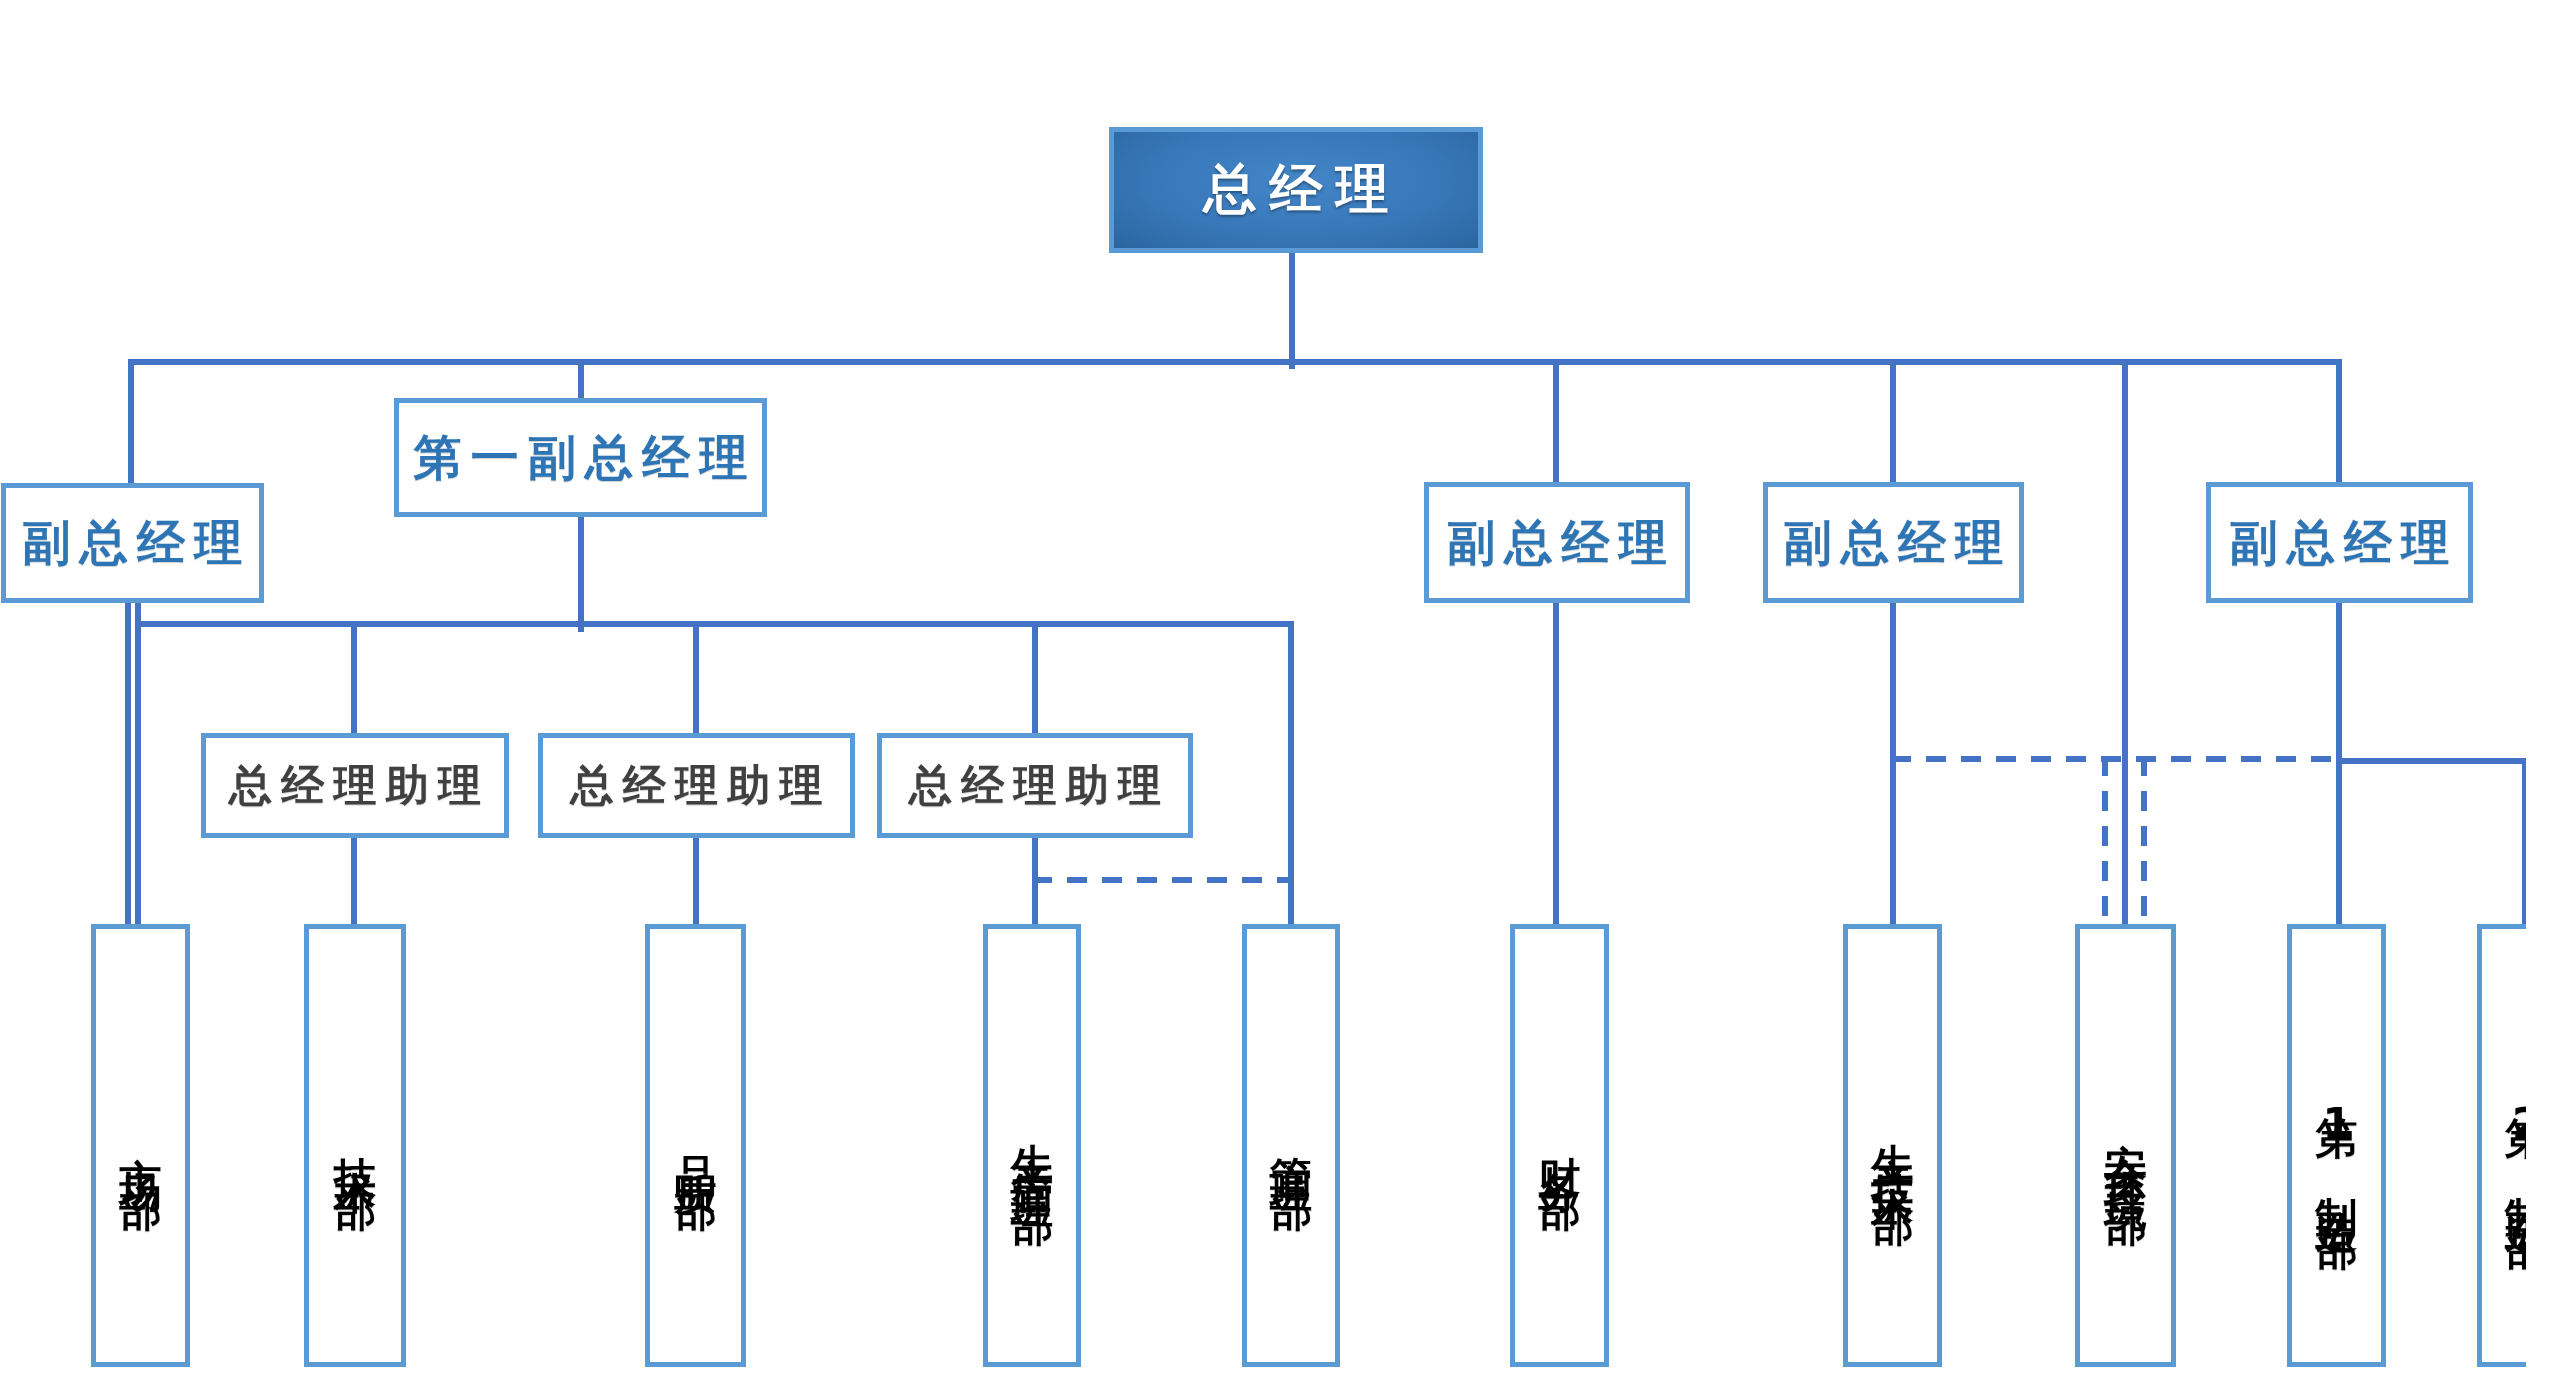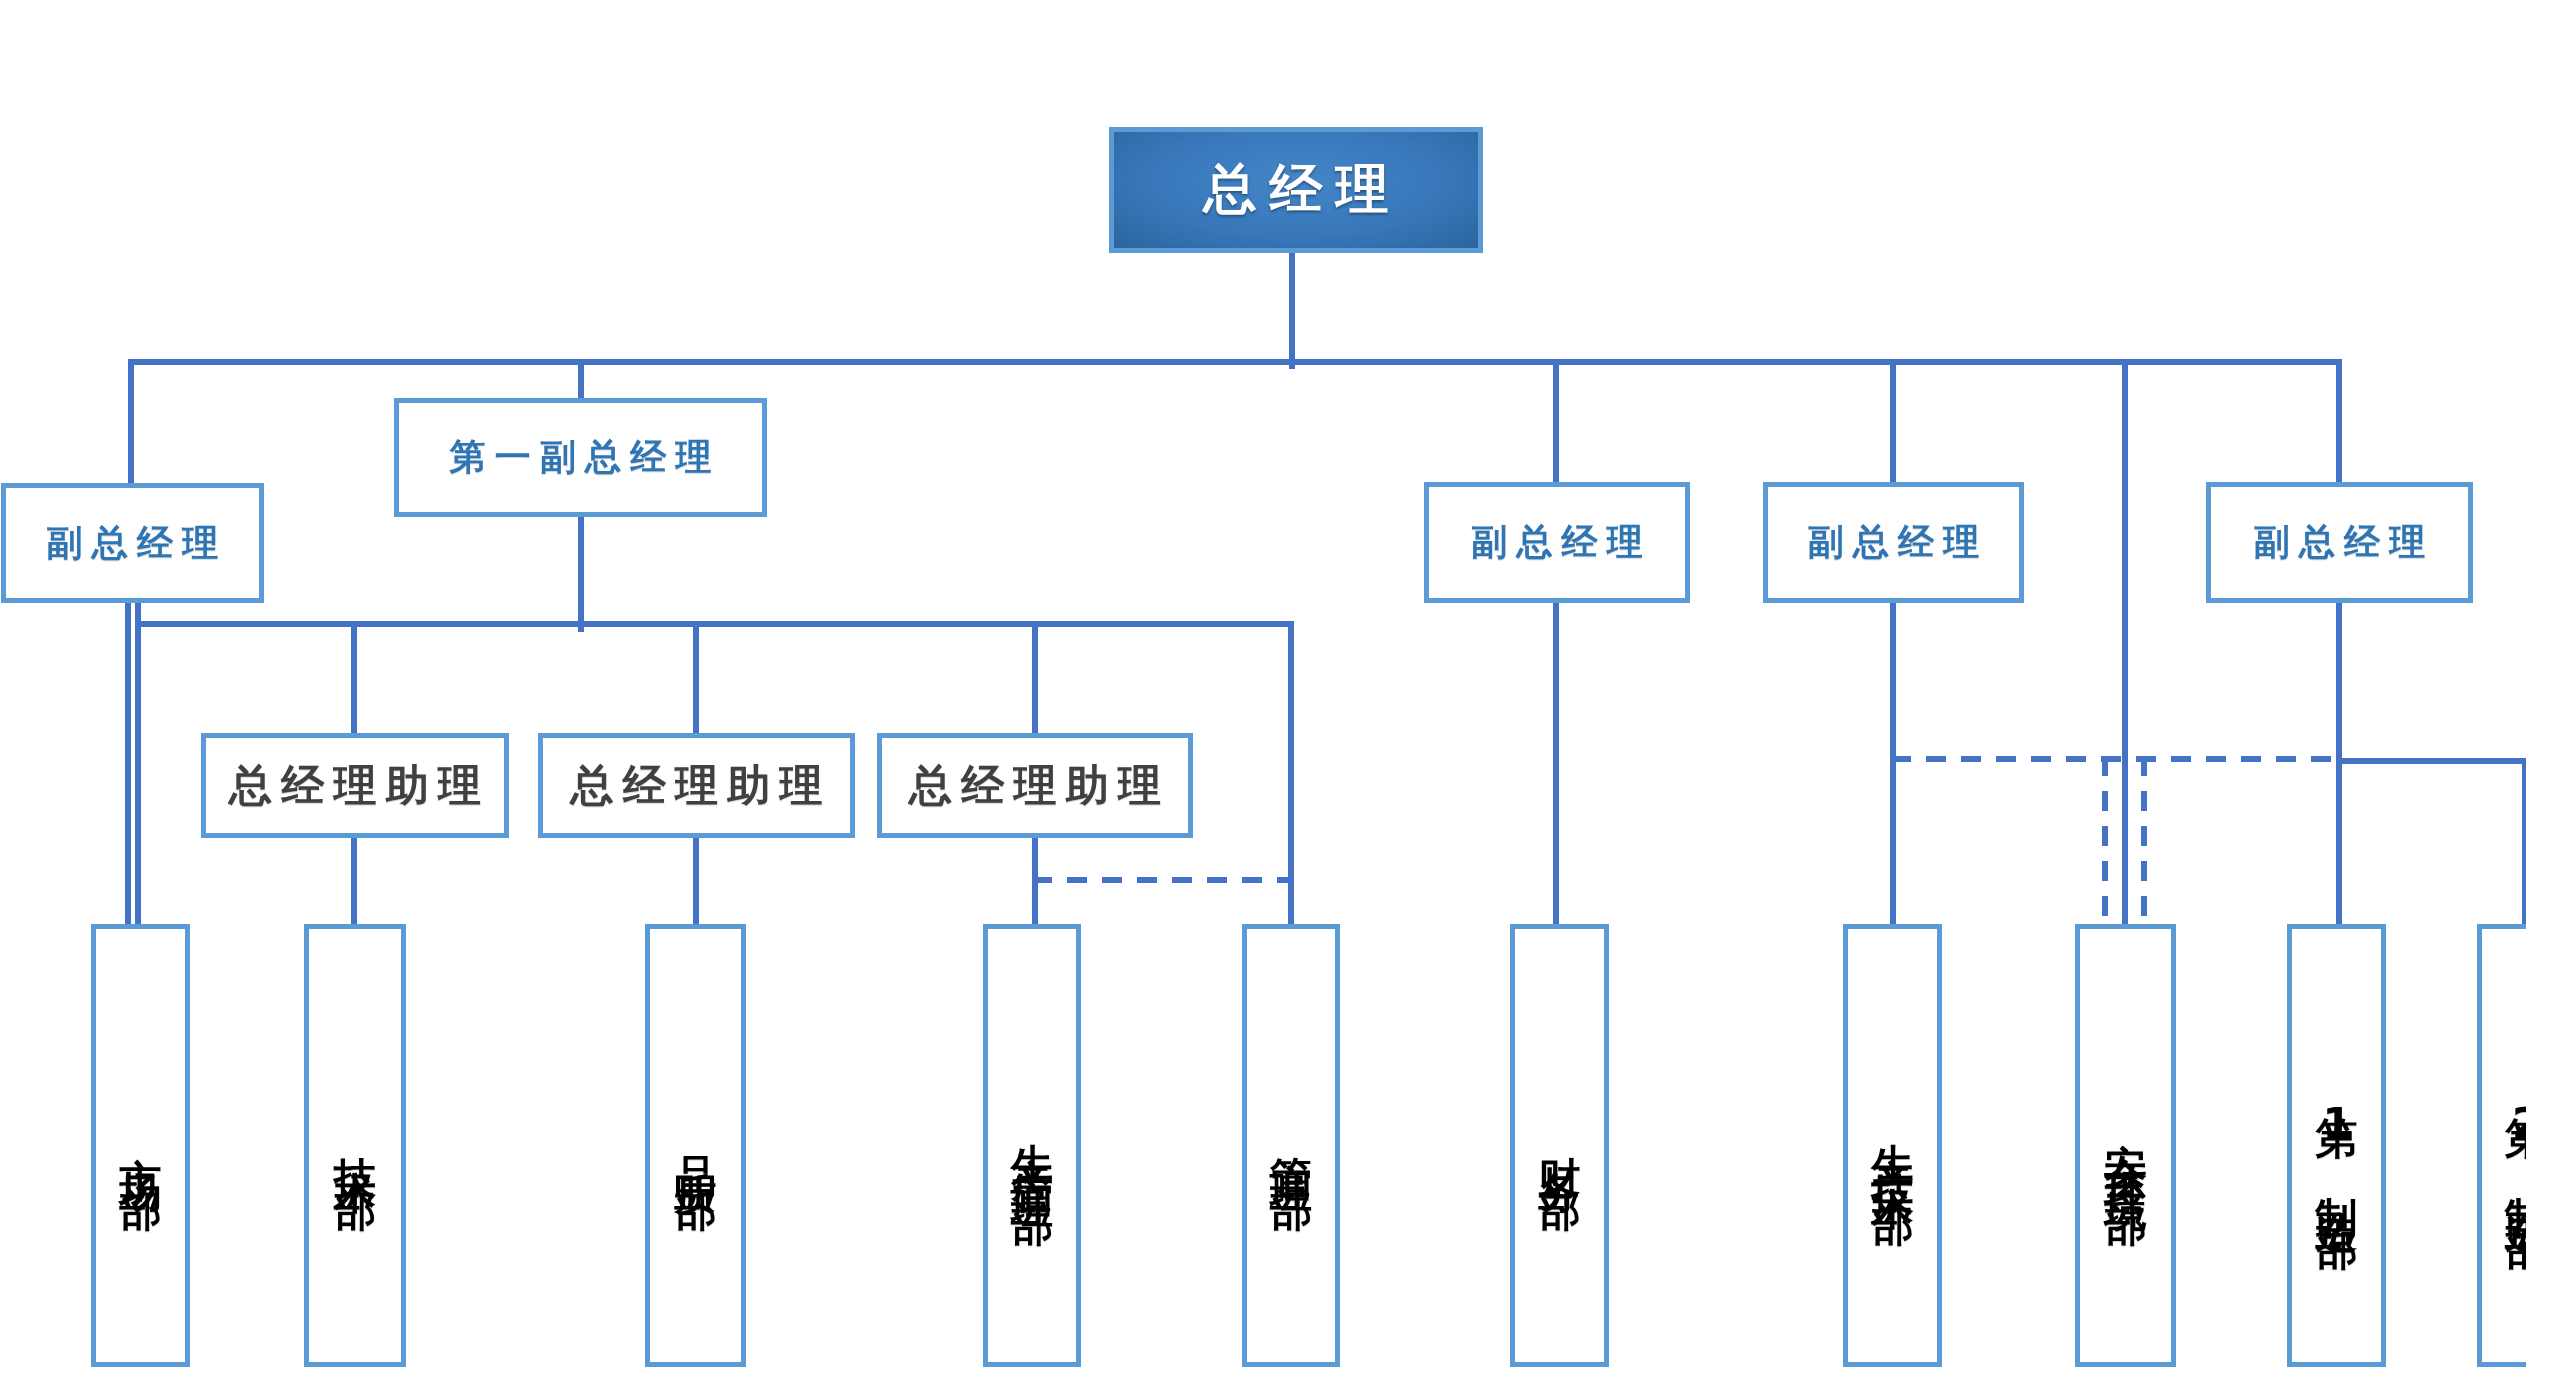--- a/index.html
+++ b/index.html
@@ -35,21 +35,21 @@
     background: radial-gradient(ellipse at 50% 42%, #4486C8 0%, #3878BA 55%, #2B659F 100%);
     border-color: #5B9BD5;
     color: #ffffff;
     font-size: 53px;
     letter-spacing: 13px;
     text-indent: 13px;
     text-shadow: 0 1.8px 2.8px rgba(0,0,0,0.35);
   }
   .node.level2 {
     color: #2E75B6;
-    font-size: 36px;
+    font-size: 48px;
     letter-spacing: 9.2px;
     text-indent: 9.2px;
     text-shadow: 0 0.9px 0.9px rgba(120,120,120,0.35);
   }
   .node.assistant {
     color: #404040;
     font-size: 43px;
     letter-spacing: 9.2px;
     text-indent: 9.2px;
     text-shadow: 0 0.9px 0.9px rgba(120,120,120,0.35);

